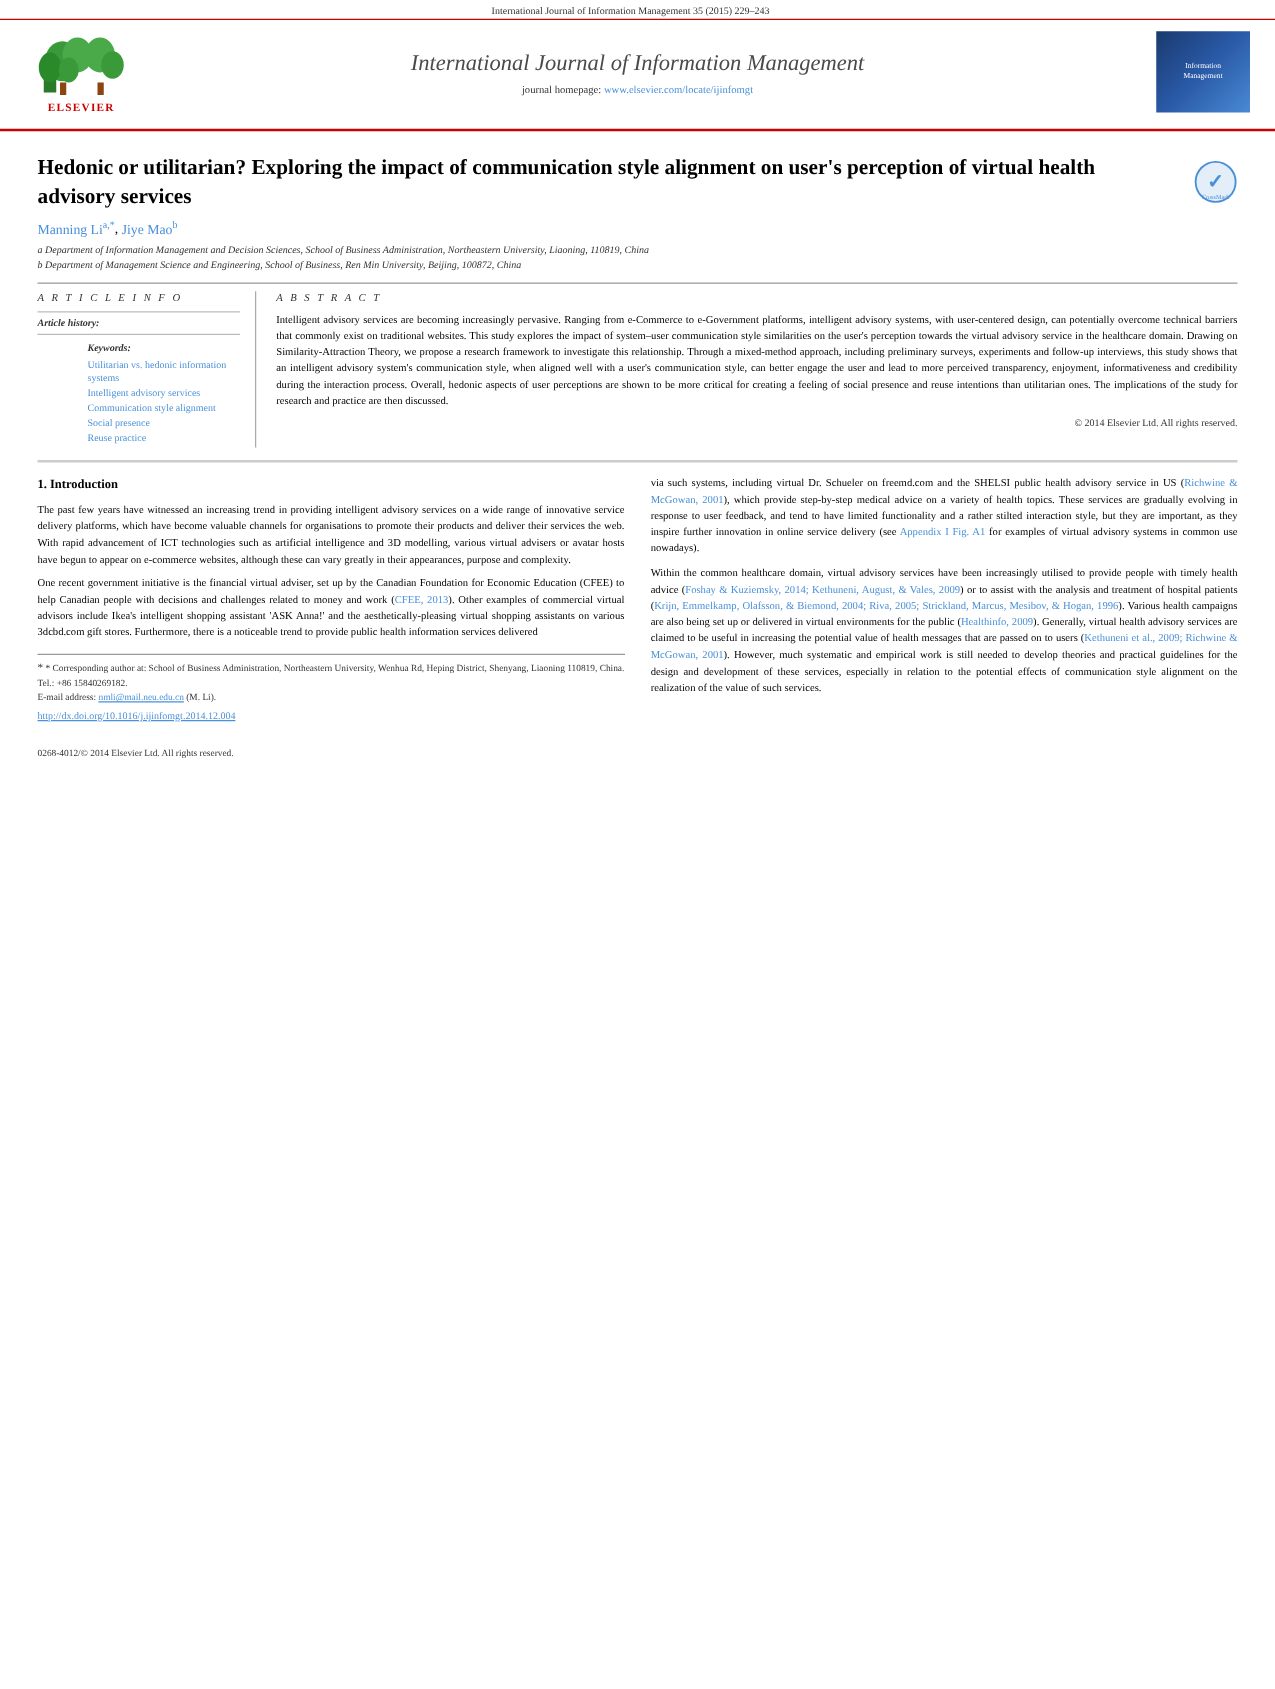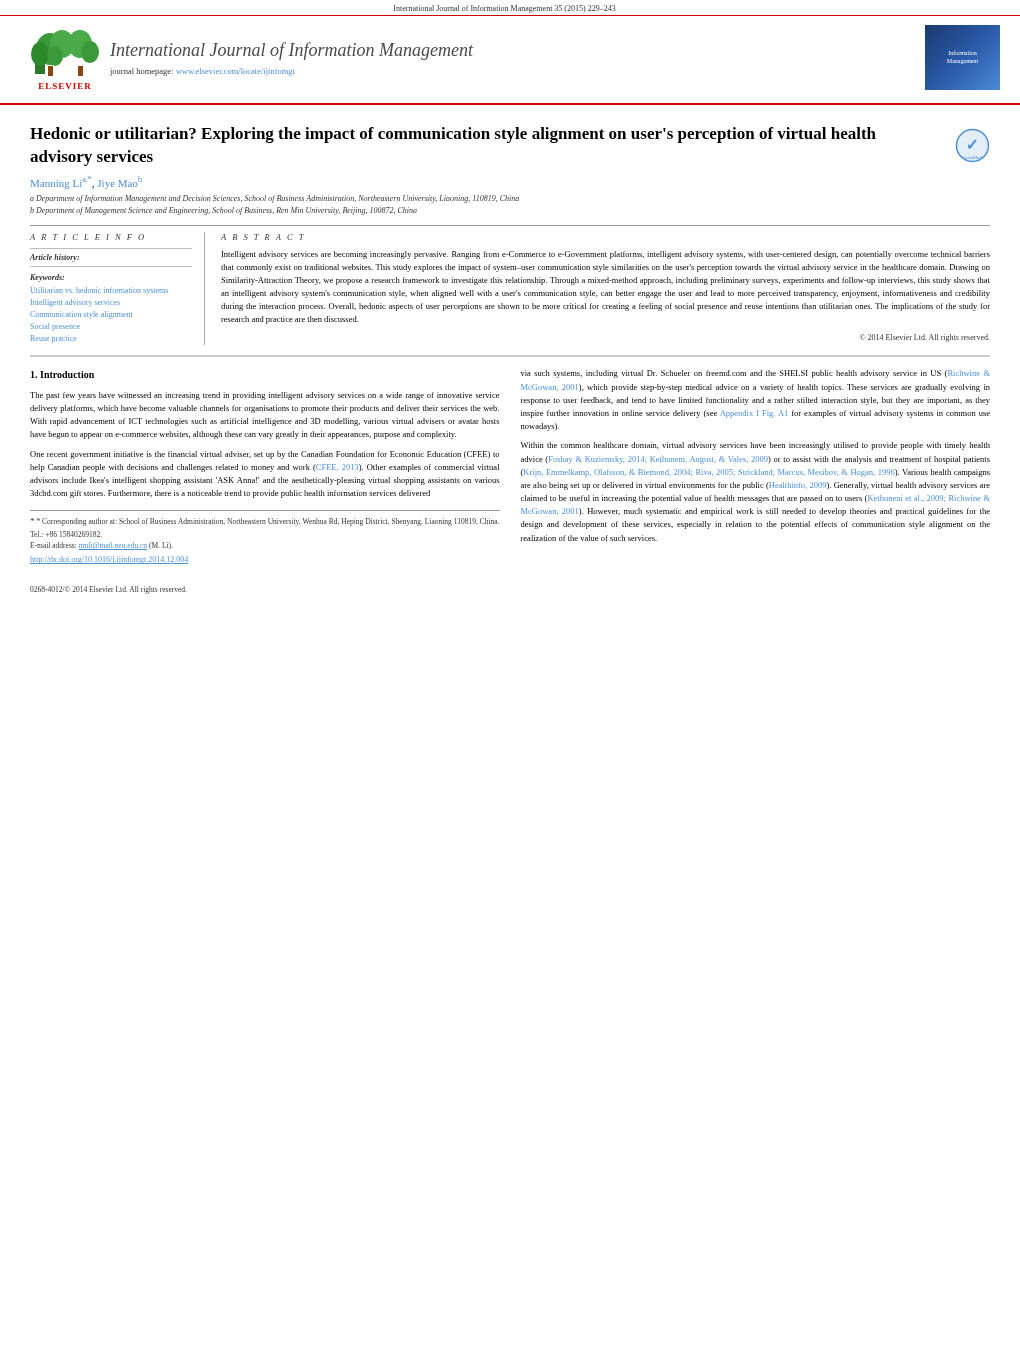--- a/index.html
+++ b/index.html
@@ -48,20 +48,21 @@
       height: 55px;
     }
     .elsevier-label {
       font-size: 9px;
       font-weight: bold;
       color: #c00;
       letter-spacing: 1px;
       margin-top: 2px;
     }
     .journal-title-center {
+      text-align: center;
       flex: 1;
     }
     .journal-title-center h1 {
       font-size: 18px;
       font-weight: normal;
       color: #4a4a4a;
       font-style: italic;
       line-height: 1.3;
     }
     .journal-homepage {
@@ -166,21 +167,21 @@
       font-style: italic;
       font-weight: bold;
       color: #333;
       margin-bottom: 3px;
     }
     .info-divider {
       border: none;
       border-top: 1px solid #bbb;
       margin: 4px 0;
     }
-    .keywords-section { margin-top: 6px; }
+    .keywords-section { margin-top: 6px; margin-left: 40px; }
     .keyword-item {
       font-size: 8px;
       color: #4a90d9;
       display: block;
       margin-bottom: 1px;
       line-height: 1.4;
     }
 
     
     .abstract-section {

